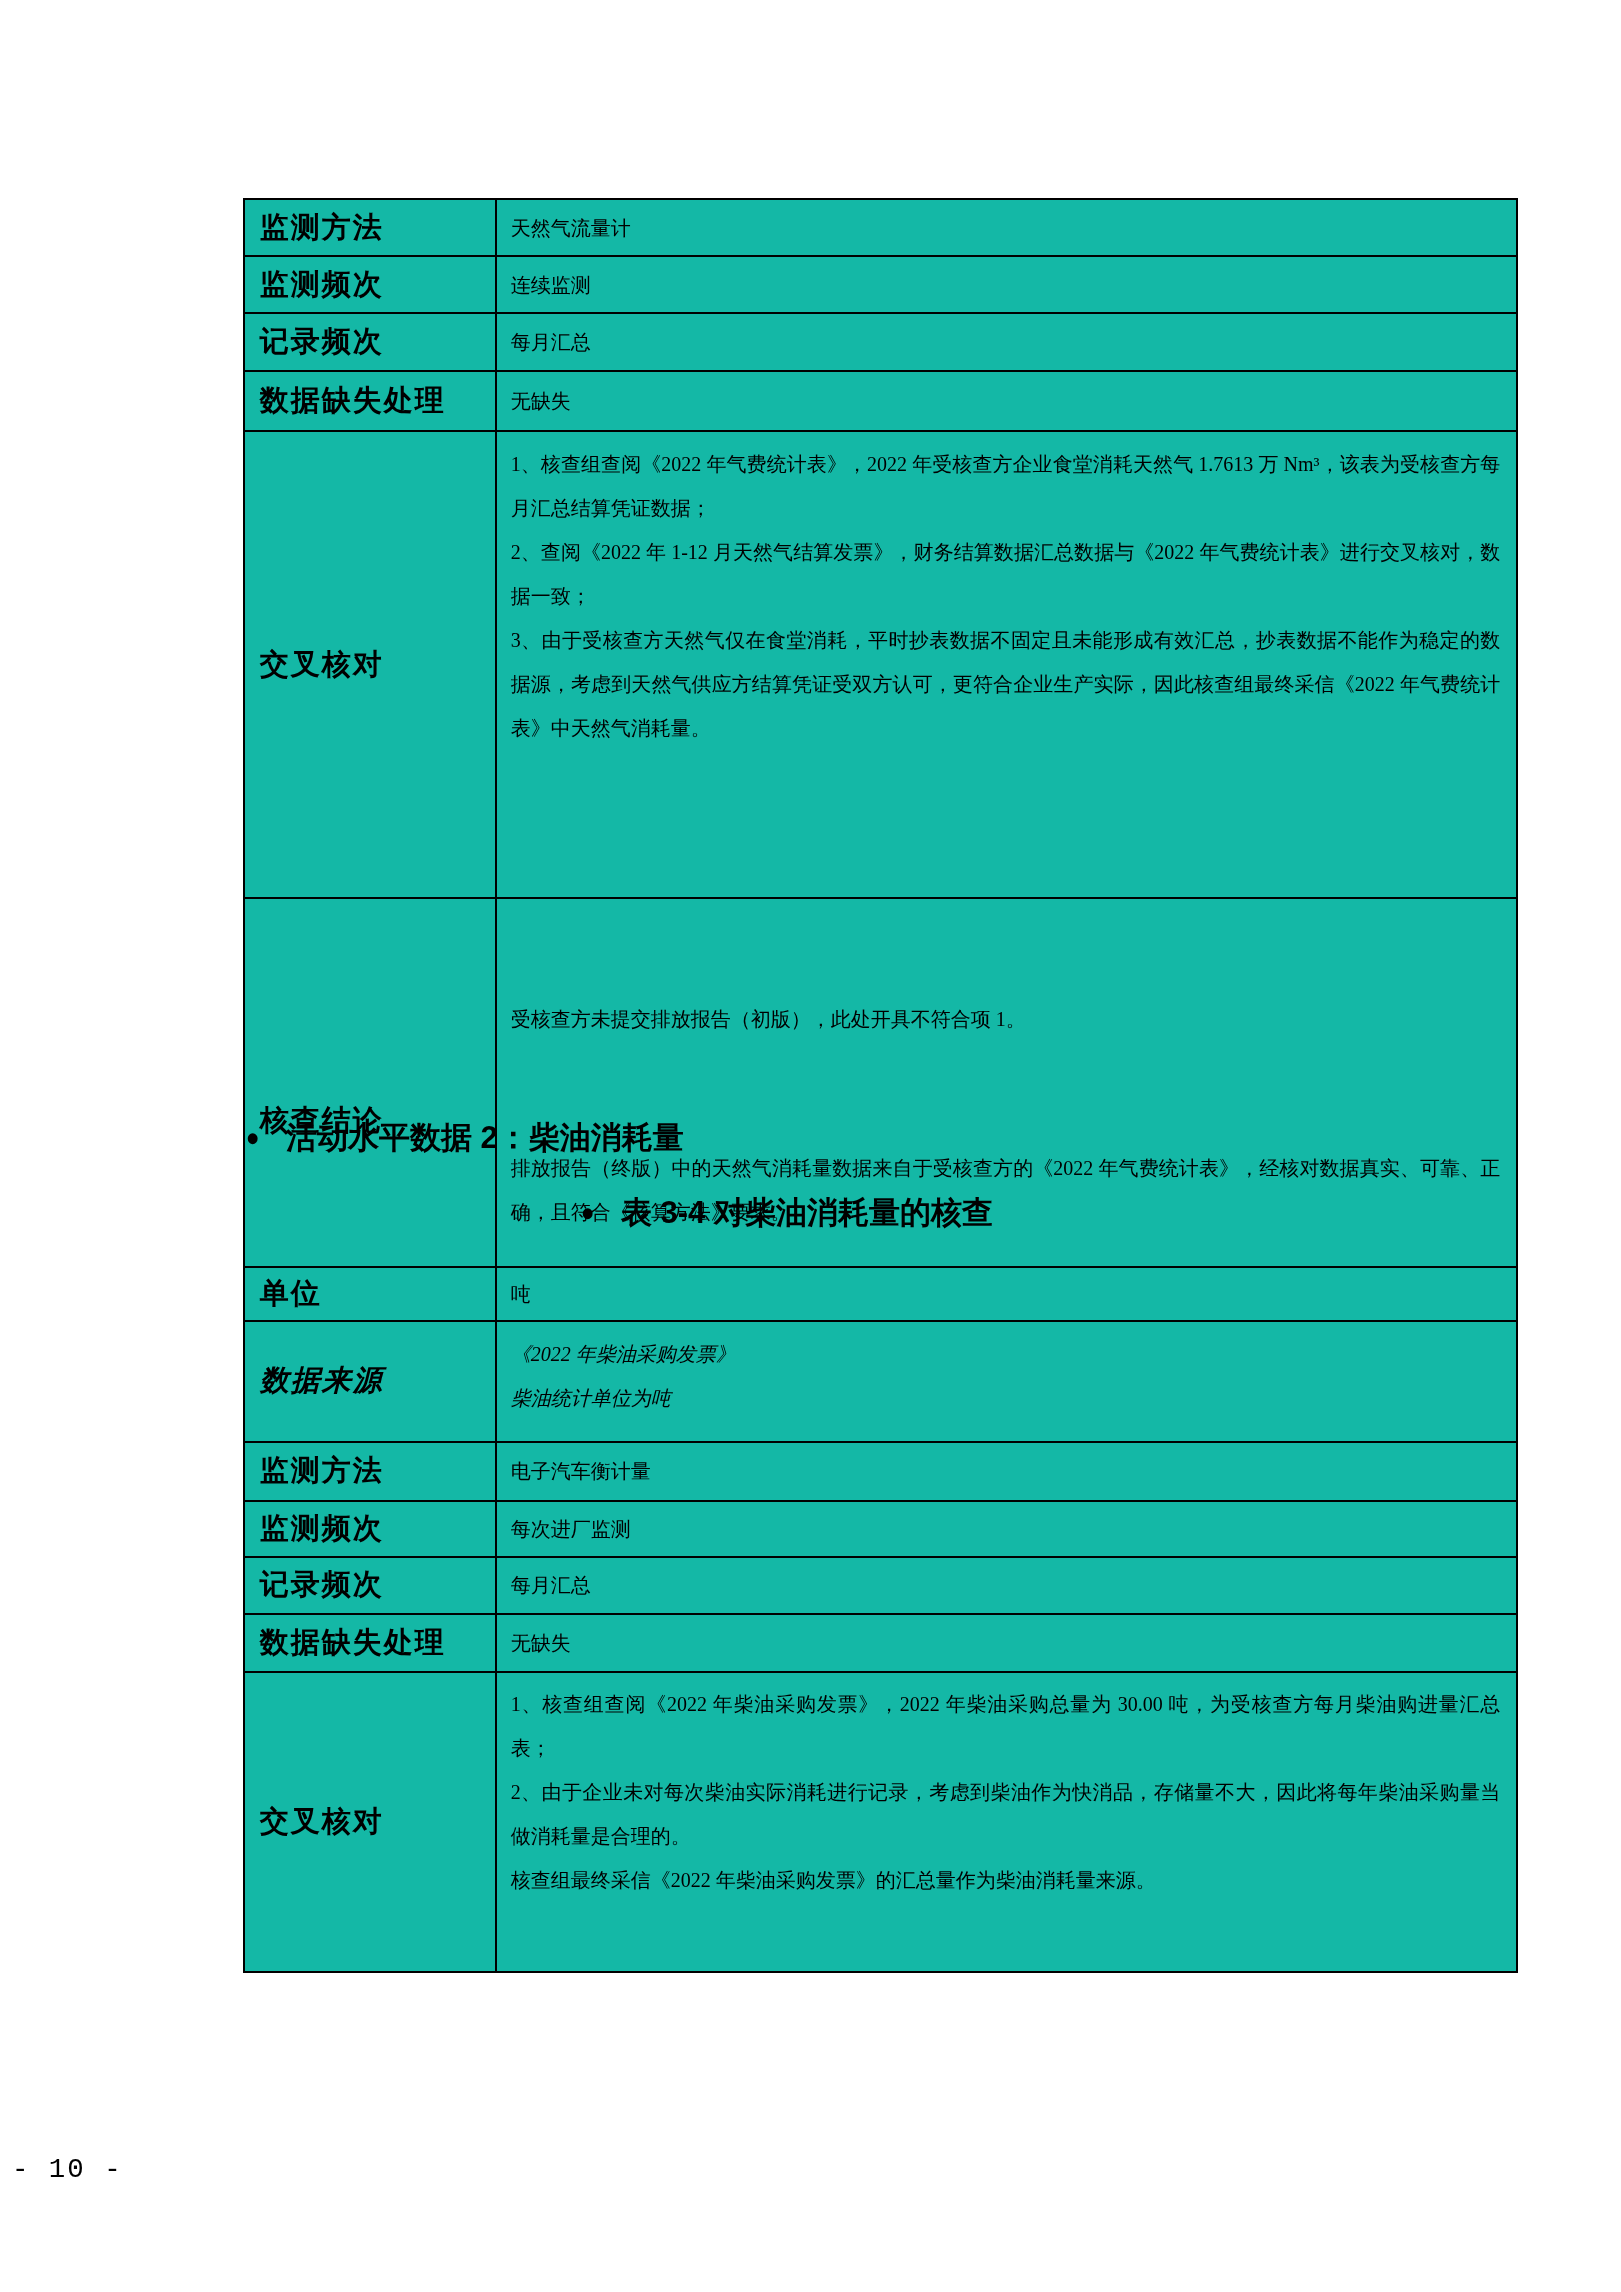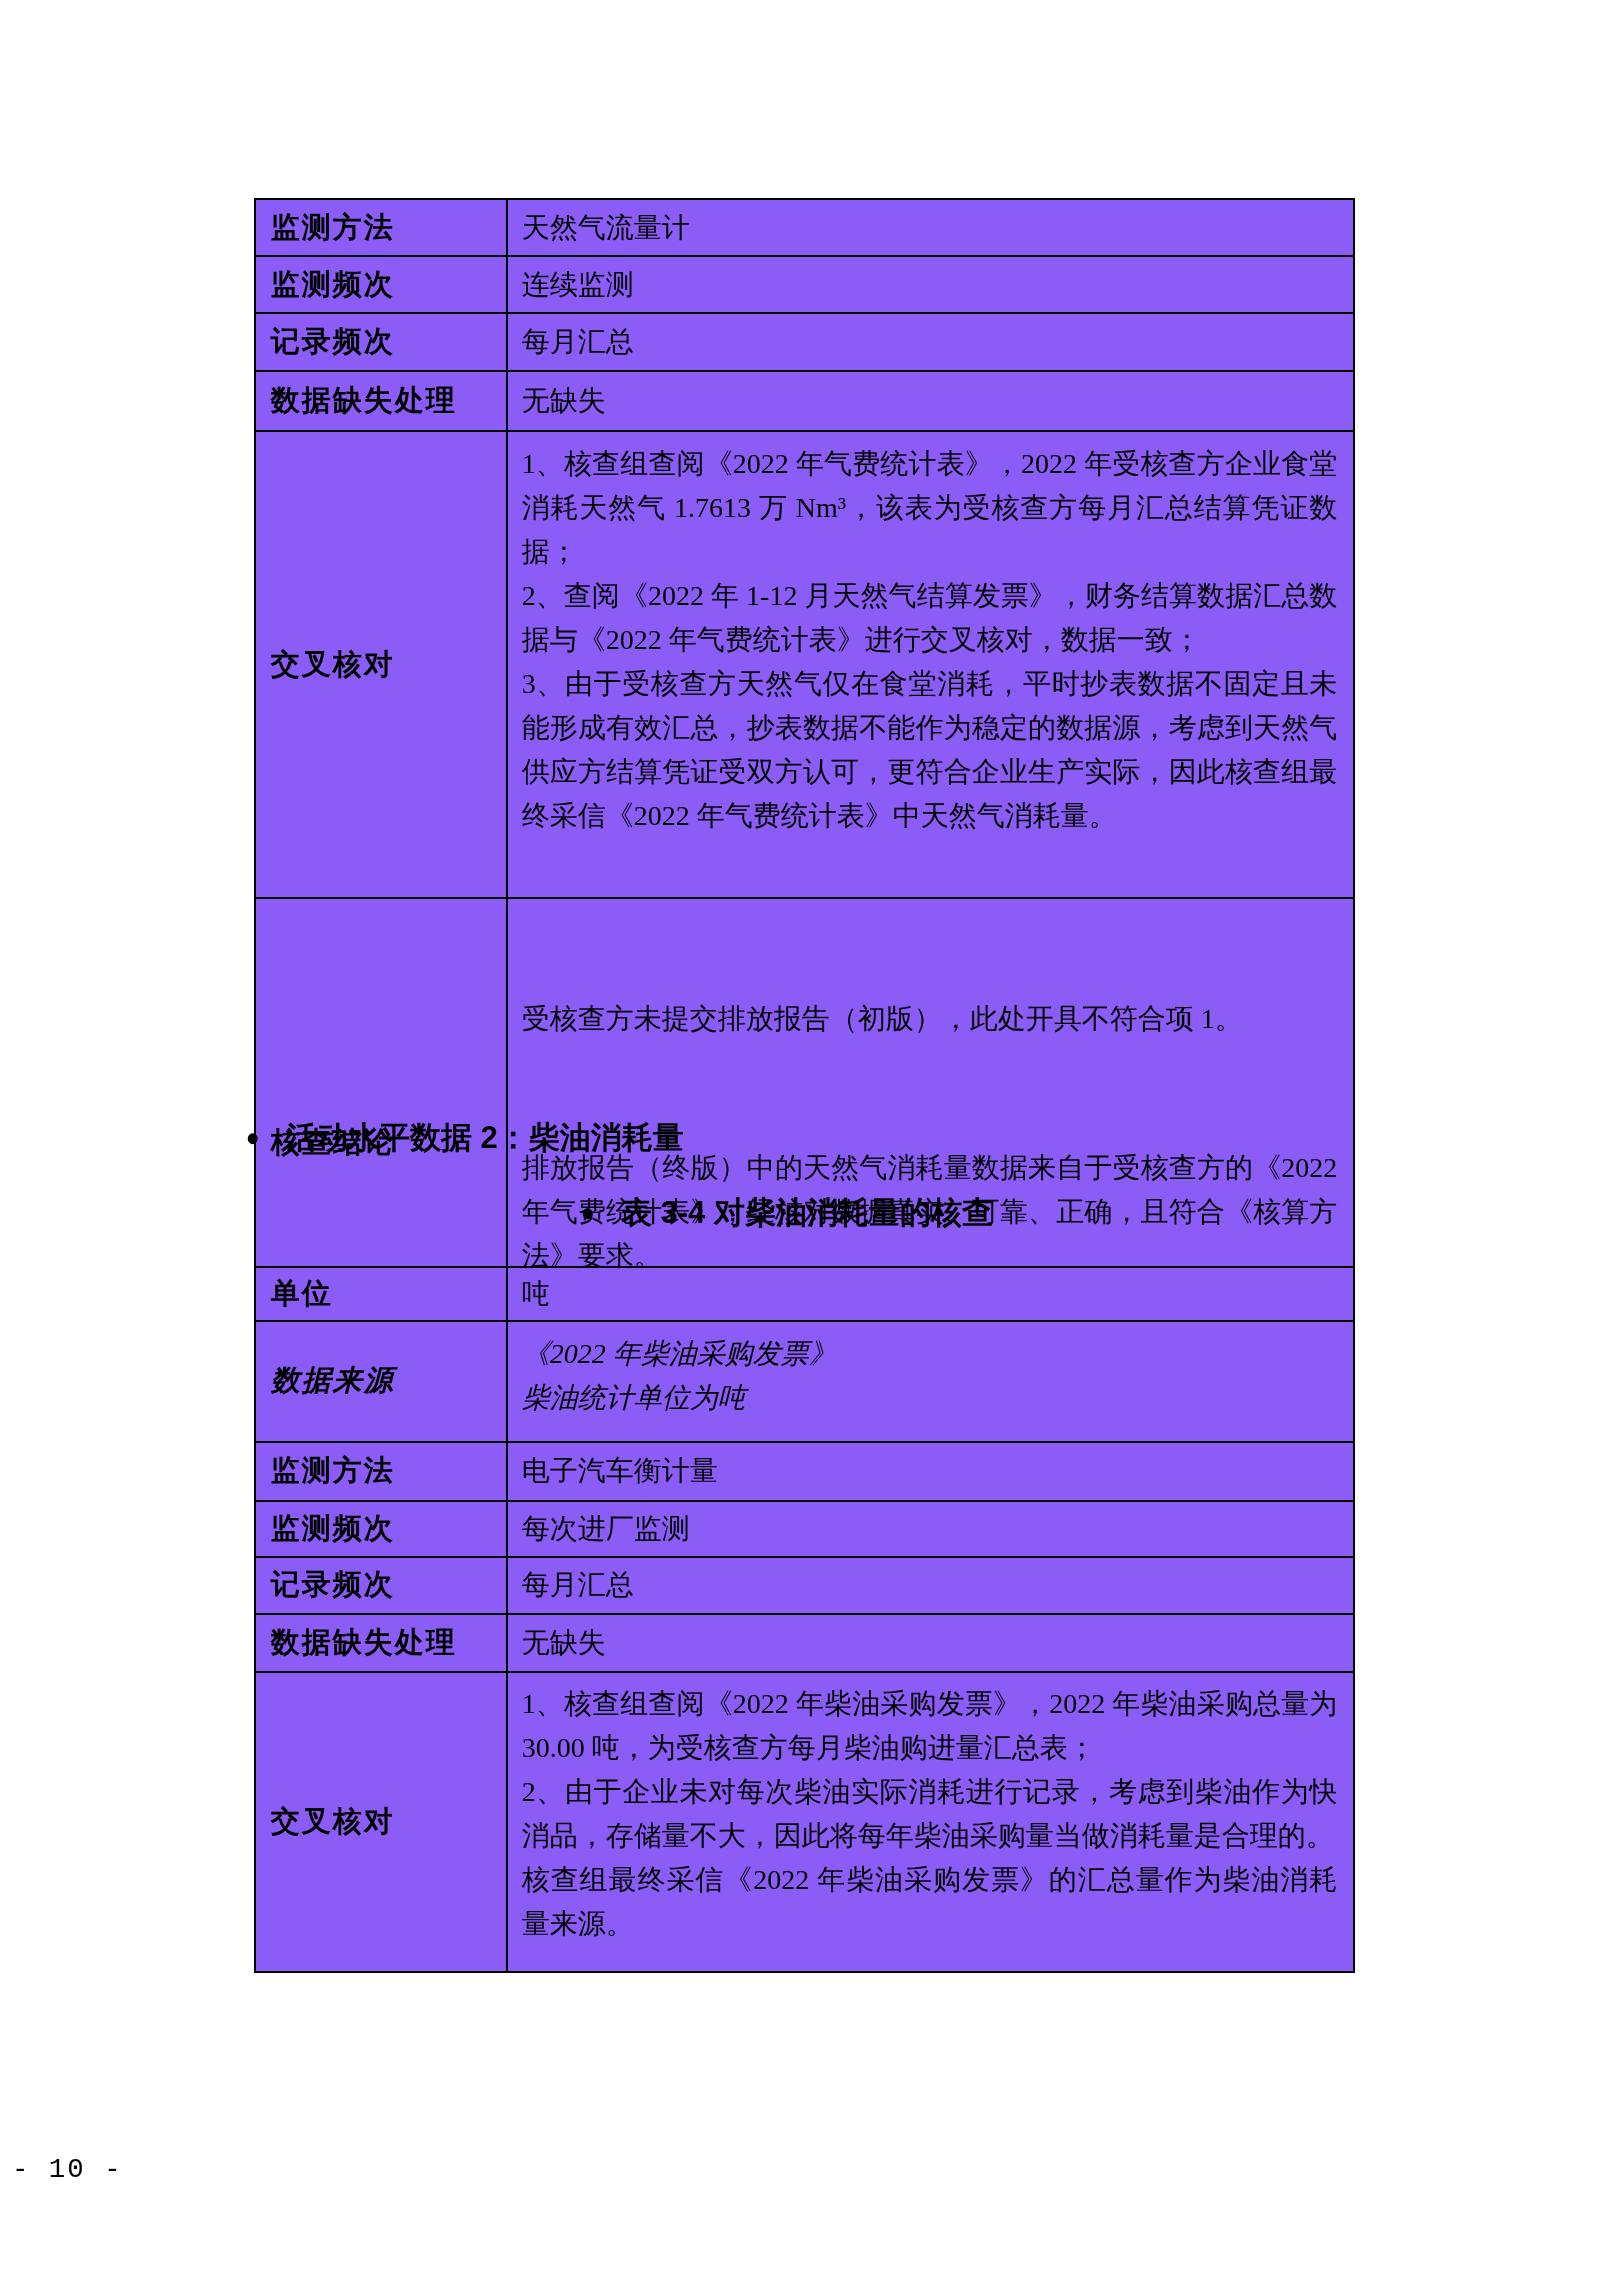--- a/index.html
+++ b/index.html
@@ -12,42 +12,42 @@
   }
   .page {
     position: absolute; inset: 0;
     background: #ffffff;
     overflow: hidden;
   }
 
   
   table.doc-table {
     position: absolute;
-    left: 254px;
-    width: 1101px;
+    left: 243px;
+    width: 1275px;
     border-collapse: collapse;
     table-layout: fixed;
-    background: #8b5cf6;
+    background: #14b8a6;
   }
   #gas-table  { top: 198px; }
   #diesel-table { top: 1266px; }
 
   table.doc-table td {
     border: 2.9px solid #000;
     vertical-align: middle;
   }
   td.label-cell {
     font-family: "Liberation Sans", "DejaVu Sans", sans-serif;
     font-weight: bold;
     font-size: 29px;
     letter-spacing: 2px;
     padding: 3.9px 9.8px 3.9px 14.7px;
   }
   td.value-cell {
-    font-size: 28px;
+    font-size: 20px;
     line-height: 44px;
     padding: 3.9px 15.7px 3.9px 13.7px;
     text-align: justify;
     white-space: pre-wrap;
   }
   td.value-cell.top { vertical-align: top; padding-top: 9.8px; padding-bottom: 21px; }
   .para + .para { margin-top: 17.6px; }
   .para { text-align: justify; }
 
   

